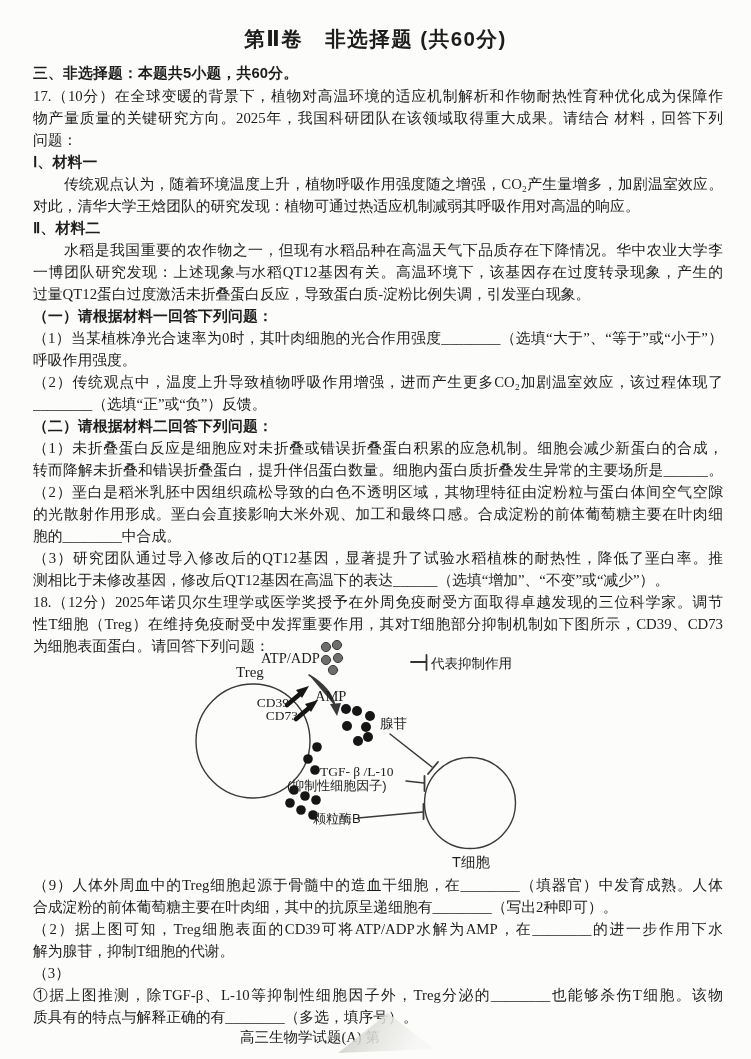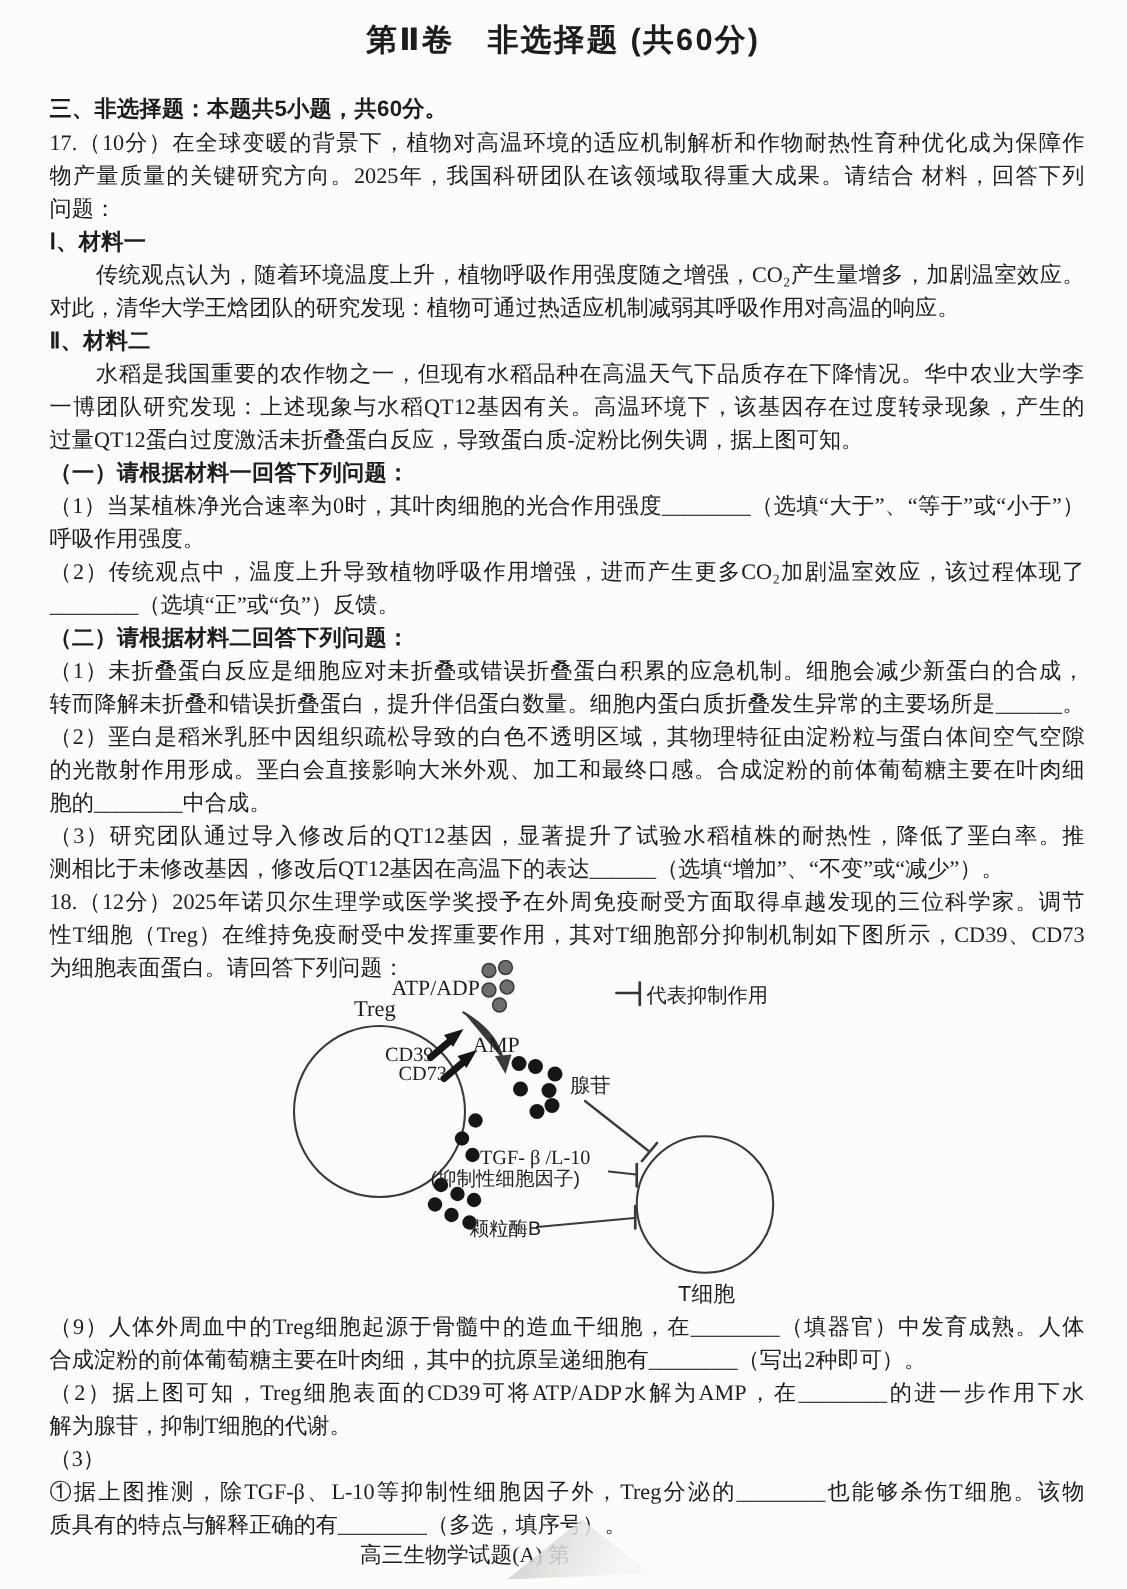--- a/index.html
+++ b/index.html
@@ -27,21 +27,21 @@
     text-align-last:justify;
   }
   .indent { text-indent:31px; }
   .hd {
     font-weight:700;
     font-family:Liberation Sans, sans-serif;
     letter-spacing:.2px;
   }
   .title {
     position:absolute;
-    top:12px; left:0; width:100%;
+    top:25px; left:0; width:100%;
     text-align:center;
     font-size:20.5px;
     font-weight:700;
     font-family:"Liberation Sans","DejaVu Sans",sans-serif;
     letter-spacing:1.5px;
   }
   .footer {
     position:absolute;
     left:240px; top:1026px;
     font-size:14.5px;
@@ -67,21 +67,21 @@
 <div class="ln hd" style="top:62px">三、非选择题：本题共5小题，共60分。</div>
 <div class="ln just" style="top:85px">17.（10分）在全球变暖的背景下，植物对高温环境的适应机制解析和作物耐热性育种优化成为保障作</div>
 <div class="ln just" style="top:107px">物产量质量的关键研究方向。2025年，我国科研团队在该领域取得重大成果。请结合 材料，回答下列</div>
 <div class="ln" style="top:129px">问题：</div>
 <div class="ln hd" style="top:151px">Ⅰ、材料一</div>
 <div class="ln just indent" style="top:173px">传统观点认为，随着环境温度上升，植物呼吸作用强度随之增强，CO₂产生量增多，加剧温室效应。</div>
 <div class="ln" style="top:195px">对此，清华大学王焓团队的研究发现：植物可通过热适应机制减弱其呼吸作用对高温的响应。</div>
 <div class="ln hd" style="top:217px">Ⅱ、材料二</div>
 <div class="ln just indent" style="top:239px">水稻是我国重要的农作物之一，但现有水稻品种在高温天气下品质存在下降情况。华中农业大学李</div>
 <div class="ln just" style="top:261px">一博团队研究发现：上述现象与水稻QT12基因有关。高温环境下，该基因存在过度转录现象，产生的</div>
-<div class="ln" style="top:283px">过量QT12蛋白过度激活未折叠蛋白反应，导致蛋白质-淀粉比例失调，据上图可知。</div>
+<div class="ln" style="top:283px">过量QT12蛋白过度激活未折叠蛋白反应，导致蛋白质-淀粉比例失调，引发垩白现象。</div>
 <div class="ln hd" style="top:305px">（一）请根据材料一回答下列问题：</div>
 <div class="ln just" style="top:327px">（1）当某植株净光合速率为0时，其叶肉细胞的光合作用强度________（选填“大于”、“等于”或“小于”）</div>
 <div class="ln" style="top:349px">呼吸作用强度。</div>
 <div class="ln just" style="top:371px">（2）传统观点中，温度上升导致植物呼吸作用增强，进而产生更多CO₂加剧温室效应，该过程体现了</div>
 <div class="ln" style="top:393px">________（选填“正”或“负”）反馈。</div>
 <div class="ln hd" style="top:415px">（二）请根据材料二回答下列问题：</div>
 <div class="ln just" style="top:437px">（1）未折叠蛋白反应是细胞应对未折叠或错误折叠蛋白积累的应急机制。细胞会减少新蛋白的合成，</div>
 <div class="ln just" style="top:459px">转而降解未折叠和错误折叠蛋白，提升伴侣蛋白数量。细胞内蛋白质折叠发生异常的主要场所是______。</div>
 <div class="ln just" style="top:481px">（2）垩白是稻米乳胚中因组织疏松导致的白色不透明区域，其物理特征由淀粉粒与蛋白体间空气空隙</div>
 <div class="ln just" style="top:503px">的光散射作用形成。垩白会直接影响大米外观、加工和最终口感。合成淀粉的前体葡萄糖主要在叶肉细</div>

